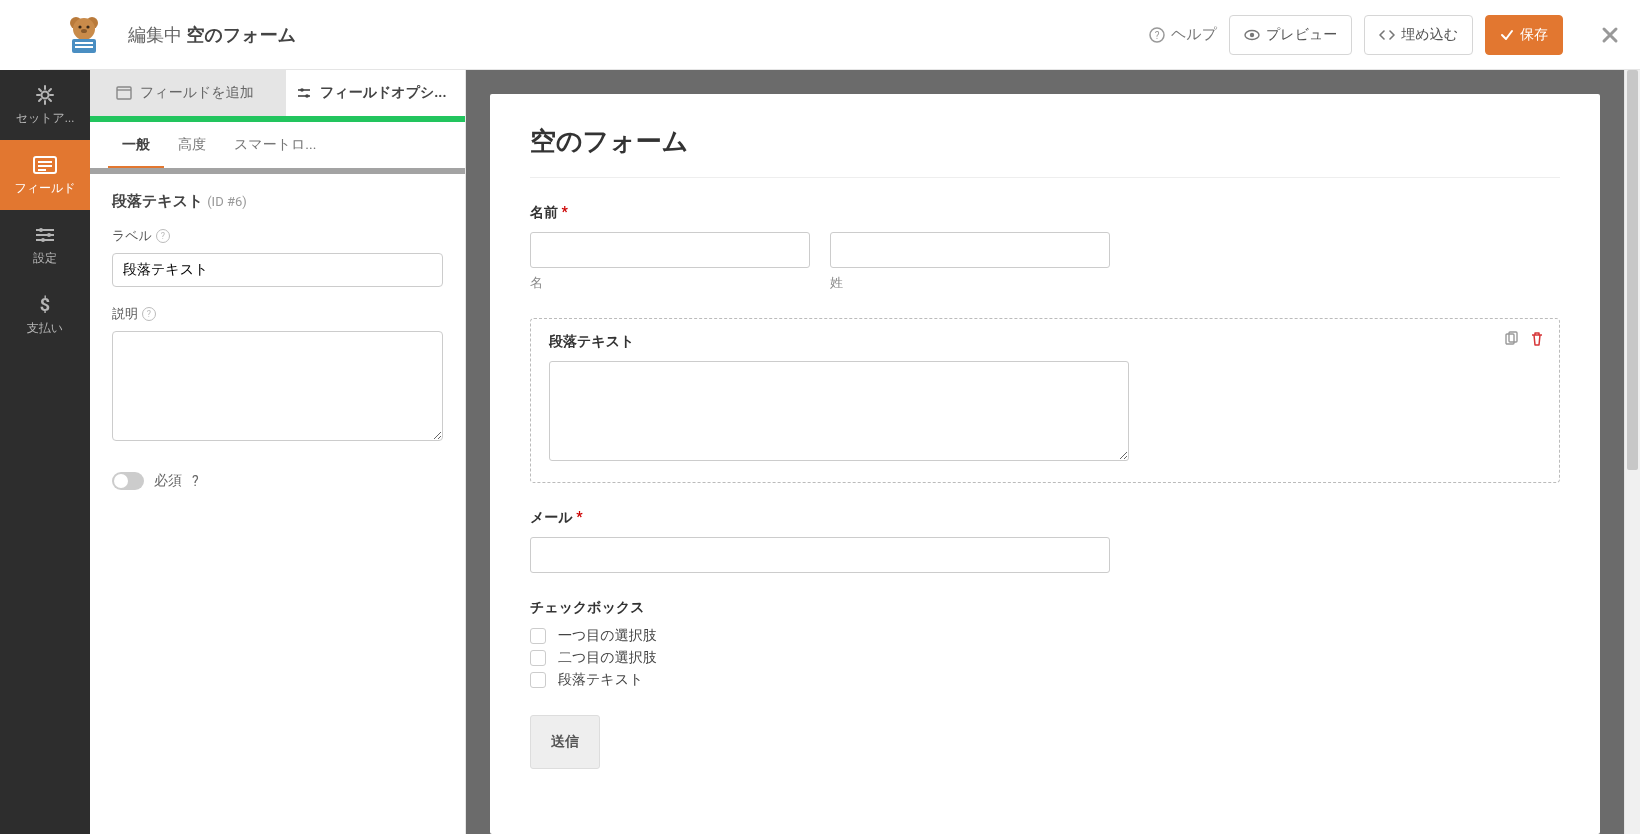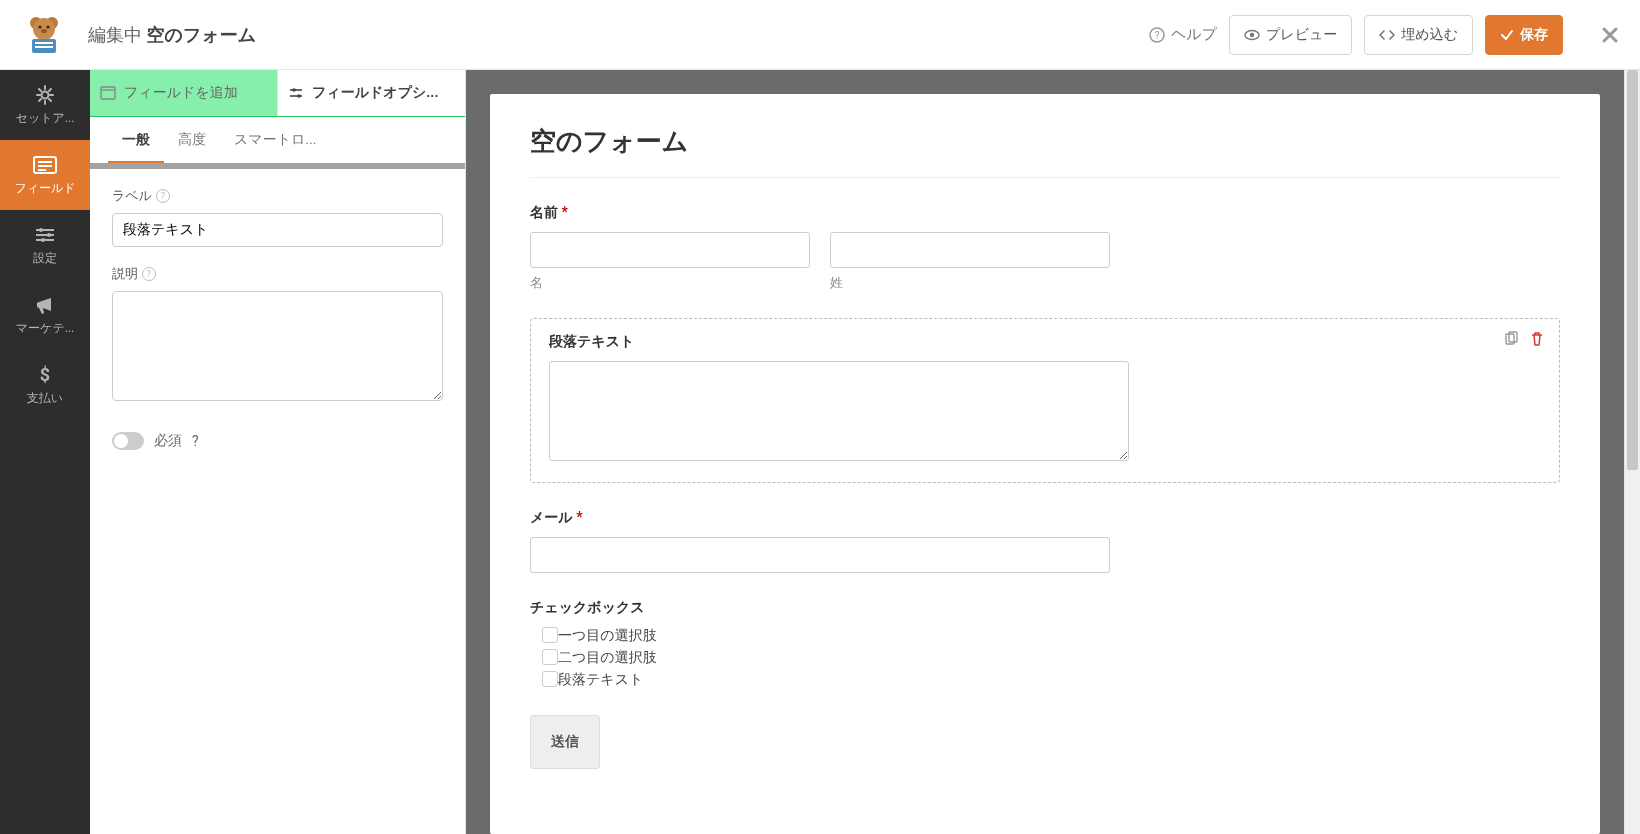--- a/index.html
+++ b/index.html
@@ -1,43 +1,43 @@
 <!DOCTYPE html>
 <html><head>
 <meta charset="utf-8">
 <style>
 * { margin: 0; padding: 0; box-sizing: border-box; }
 body { font-family: -apple-system, BlinkMacSystemFont, "Segoe UI", Roboto, "Hiragino Sans", "Hiragino Kaku Gothic ProN", Meiryo, sans-serif; font-size: 14px; color: #444; overflow: hidden; }
 .app { display: flex; flex-direction: column; height: 834px; width: 1640px; }
 
 
-.topbar { height: 70px; background: #fff; border-bottom: 1px solid #e5e5e5; display: flex; align-items: center; padding: 12px 20px; }
+.topbar { height: 70px; background: #fff; border-bottom: 1px solid #e5e5e5; display: flex; align-items: center; padding: 12px 20px; margin-left: 40px; }
 .topbar .logo { width: 48px; height: 48px; margin-right: 20px; display: flex; align-items: center; justify-content: center; }
 .topbar .title { font-size: 18px; color: #444; }
 .topbar .title .prefix { font-weight: 400; color: #666; }
 .topbar .title .name { font-weight: 700; color: #444; }
 .topbar .spacer { flex: 1; }
 .topbar .actions { display: flex; align-items: center; gap: 12px; }
 .topbar .link { display: inline-flex; align-items: center; gap: 6px; color: #777; cursor: pointer; font-size: 15px; }
 .topbar .btn { display: inline-flex; align-items: center; gap: 6px; padding: 10px 14px; border: 1px solid #d6d6d6; background: #fff; border-radius: 4px; cursor: pointer; color: #555; font-size: 14px; }
-.topbar .btn.primary { background: #e27730; border-color: #e27730; color: #fff; font-weight: 700; }
+.topbar .btn.primary { background: #e27730; border-color: #e27730; color: #fff; font-weight: 400; }
 .topbar .close { margin-left: 25px; color: #999; cursor: pointer; font-size: 22px; }
 
 
 .main { flex: 1; display: flex; overflow: hidden; }
 
 
 .leftnav { width: 90px; background: #2d2d2d; display: flex; flex-direction: column; }
 .leftnav .nav-item { height: 70px; display: flex; flex-direction: column; align-items: center; justify-content: center; gap: 4px; color: #b5b5b5; cursor: pointer; font-size: 12px; }
 .leftnav .nav-item.active { background: #e27730; color: #fff; }
 .leftnav .nav-item .icon { font-size: 20px; line-height: 1; }
 
 
 .sidebar { width: 376px; background: #fff; border-right: 1px solid #e5e5e5; display: flex; flex-direction: column; overflow: hidden; }
-.sidebar .tabs { display: flex; border-bottom: 1px solid #22c55e; background: #86efac; }
+.sidebar .tabs { display: flex; border-bottom: 6px solid #22c55e; background: #e5e5e5; padding-left: 16px; }
 .sidebar .tabs .tab { flex: 1; padding: 14px 10px; display: flex; align-items: center; gap: 8px; cursor: pointer; color: #666; font-size: 14px; white-space: nowrap; overflow: hidden; text-overflow: ellipsis; }
 .sidebar .tabs .tab.active { background: #fff; font-weight: 700; color: #444; border-left: 1px solid #e5e5e5; }
 .sidebar .subtabs { display: flex; padding: 0 18px; border-bottom: 6px solid #a3a3a3; }
 .sidebar .subtabs .subtab { padding: 14px 14px 12px; cursor: pointer; color: #777; font-size: 14px; }
 .sidebar .subtabs .subtab.active { color: #444; font-weight: 700; border-bottom: 2px solid #e27730; }
 .sidebar .panel-body { padding: 18px 22px; }
 .sidebar .field-title { font-size: 15px; font-weight: 700; color: #444; margin-bottom: 16px; }
 .sidebar .field-title .id { font-weight: 400; color: #999; font-size: 13px; }
 .sidebar .form-row { margin-bottom: 18px; }
 .sidebar .form-row label { display: flex; align-items: center; gap: 4px; font-size: 13px; color: #555; margin-bottom: 8px; }
@@ -59,21 +59,21 @@
 .name-row .col { flex: 1; }
 .name-row input { width: 100%; padding: 9px 10px; border: 1px solid #ccc; border-radius: 3px; font-size: 14px; }
 .name-row .sublabel { font-size: 13px; color: #888; margin-top: 6px; }
 .selected-field { border: 1px dashed #bbb; border-radius: 4px; padding: 14px 18px 18px; position: relative; margin-bottom: 26px; }
 .selected-field .field-actions { position: absolute; top: 12px; right: 14px; display: flex; gap: 10px; }
 .selected-field .field-actions .aicon { cursor: pointer; color: #999; }
 .selected-field .field-actions .aicon.del { color: #d63638; }
 .selected-field textarea { width: 580px; max-width: 100%; height: 100px; padding: 9px 10px; border: 1px solid #ccc; border-radius: 3px; font-size: 14px; resize: vertical; }
 .email-field input { width: 580px; max-width: 100%; padding: 9px 10px; border: 1px solid #ccc; border-radius: 3px; font-size: 14px; }
 .checkbox-list { display: flex; flex-direction: column; gap: 4px; }
-.checkbox-list label { display: flex; gap: 0; font-size: 14px; color: #444; margin-left: 12px; }
+.checkbox-list label { display: flex; align-items: center; gap: 12px; font-size: 14px; color: #444; }
 .checkbox-list input[type=checkbox] { width: 16px; height: 16px; border: 1px solid #ccc; border-radius: 3px; appearance: none; background: #fff; }
 .submit-btn { background: #eee; border: 1px solid #ddd; color: #555; padding: 17px 20px; border-radius: 3px; font-size: 14px; font-weight: 600; cursor: pointer; }
 
 
 .scrollbar-vert { width: 16px; background: #f0f0f0; border-left: 1px solid #e5e5e5; position: relative; }
 .scrollbar-vert .thumb { position: absolute; left: 2px; right: 2px; top: 0; height: 400px; background: #c7c7c7; border-radius: 2px; }
 
 svg { display: block; }
 </style>
 </head>
@@ -175,28 +175,20 @@
               <circle cx="7" cy="6" r="2" fill="currentColor"></circle>
               <circle cx="15" cy="11" r="2" fill="currentColor"></circle>
               <circle cx="9" cy="16" r="2" fill="currentColor"></circle>
             </svg>
         </span>
         <span>設定</span>
       </div>
       <div class="nav-item">
         <span class="icon">
           <svg width="22" height="22" viewBox="0 0 22 22">
-              <path d="M3 9v4l2 1 3 6 2-1-1-5 8 3V4L5 8z" fill="currentColor"></path>
-            </svg>
-        </span>
-        <span>マーケテ...</span>
-      </div>
-      <div class="nav-item">
-        <span class="icon">
-          <svg width="22" height="22" viewBox="0 0 22 22">
               <text x="11" y="17" text-anchor="middle" font-size="18" font-weight="bold" fill="currentColor">$</text>
             </svg>
         </span>
         <span>支払い</span>
       </div>
     </div>
 
     <div class="sidebar">
       <div class="tabs">
         <div class="tab">
@@ -219,20 +211,24 @@
           </span>
           <span>フィールドオプシ...</span>
         </div>
       </div>
       <div class="subtabs">
         <div class="subtab active">一般</div>
         <div class="subtab">高度</div>
         <div class="subtab">スマートロ...</div>
       </div>
       <div class="panel-body">
+        <div class="field-title">
+          <span>段落テキスト</span>
+          <span class="id">(ID #6)</span>
+        </div>
         <div class="form-row">
           <label>
             <span>ラベル</span>
             <span class="help">?</span>
           </label>
           <input type="text" value="段落テキスト" style="">
         </div>
         <div class="form-row">
           <label>
             <span>説明</span>

